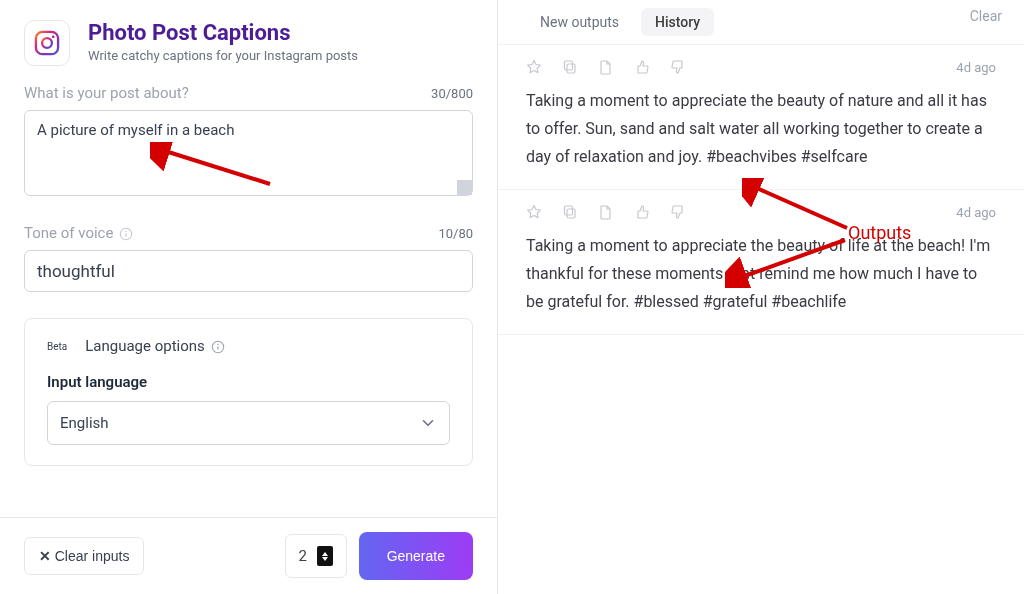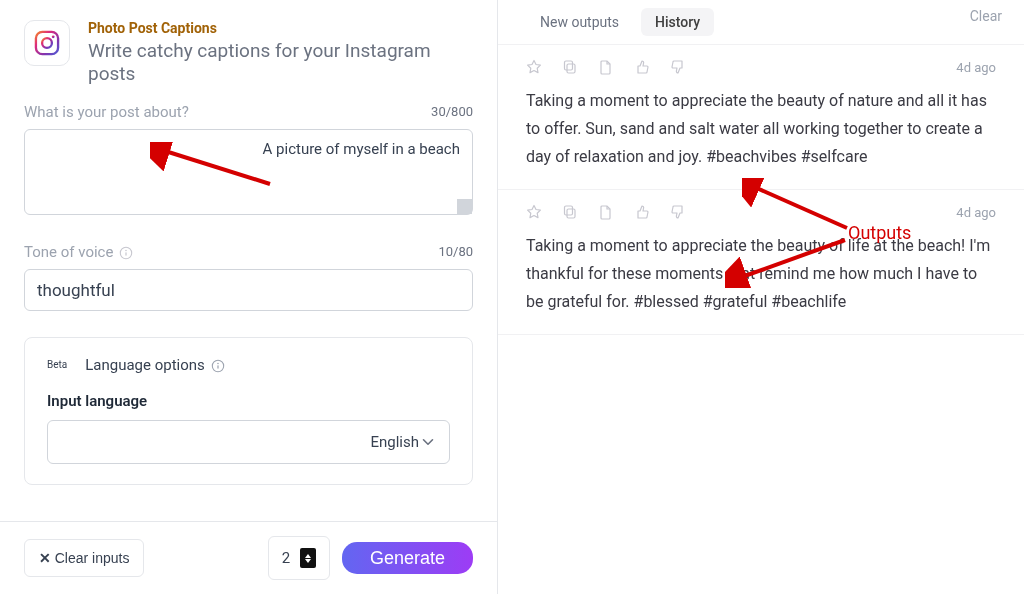--- a/index.html
+++ b/index.html
@@ -30,28 +30,28 @@
     }
     .app-icon {
       width: 46px; height: 46px;
       border: 1px solid #e5e7eb;
       border-radius: 10px;
       display: flex; align-items: center; justify-content: center;
       flex-shrink: 0;
     }
     .app-icon svg { width: 28px; height: 28px; }
     .title {
-      font-size: 14px;
+      font-size: 22px;
       font-weight: 700;
-      color: #a16207;
+      color: #4c1d95;
       line-height: 1.2;
       margin-bottom: 2px;
     }
     .subtitle {
-      font-size: 19px;
+      font-size: 13px;
       color: #6b7280;
     }
 
     .form-area {
       padding: 0 24px 0 24px;
       flex: 1;
       overflow: hidden;
     }
 
     .field-label-row {
@@ -76,21 +76,20 @@
       width: 100%;
       height: 86px;
       padding: 10px 12px;
       font-size: 15px;
       color: #374151;
       border: 1px solid #d1d5db;
       border-radius: 6px;
       resize: both;
       font-family: inherit;
       outline: none;
-      text-align: right;
     }
     textarea.post-about::-webkit-resizer { background: #d1d5db; }
 
     input.tone {
       width: 100%;
       height: 42px;
       padding: 0 12px;
       font-size: 17px;
       color: #374151;
       border: 1px solid #d1d5db;
@@ -134,21 +133,21 @@
       width: 100%;
       height: 44px;
       padding: 0 12px;
       font-size: 15px;
       color: #374151;
       border: 1px solid #d1d5db;
       border-radius: 6px;
       background: #fff;
       display: flex;
       align-items: center;
-      justify-content: flex-end;
+      justify-content: space-between;
       cursor: pointer;
     }
     .chevron { width:18px; height:18px; }
 
     .bottom-bar {
       border-top: 1px solid #e5e7eb;
       padding: 14px 24px;
       display: flex;
       align-items: center;
       justify-content: space-between;
@@ -185,27 +184,27 @@
       background: #111;
       border-radius: 2px;
       display:flex; flex-direction:column; align-items:center; justify-content:center;
       gap:0;
     }
     .stepper .tri { width:0;height:0;border-left:3px solid transparent;border-right:3px solid transparent; }
     .stepper .up { border-bottom:4px solid #fff; margin-bottom:1px;}
     .stepper .down { border-top:4px solid #fff; }
 
     .generate {
-      height: 32px;
+      height: 48px;
       padding: 0 28px;
       border: none;
-      border-radius: 15px;
+      border-radius: 8px;
       background: linear-gradient(90deg, #6366f1 0%, #9d3cf5 100%);
       color: #fff;
-      font-size: 18px;
+      font-size: 14px;
       font-weight: 500;
       cursor: pointer;
     }
 
     
     .right-pane {
       flex: 1;
       display: flex;
       flex-direction: column;
     }

